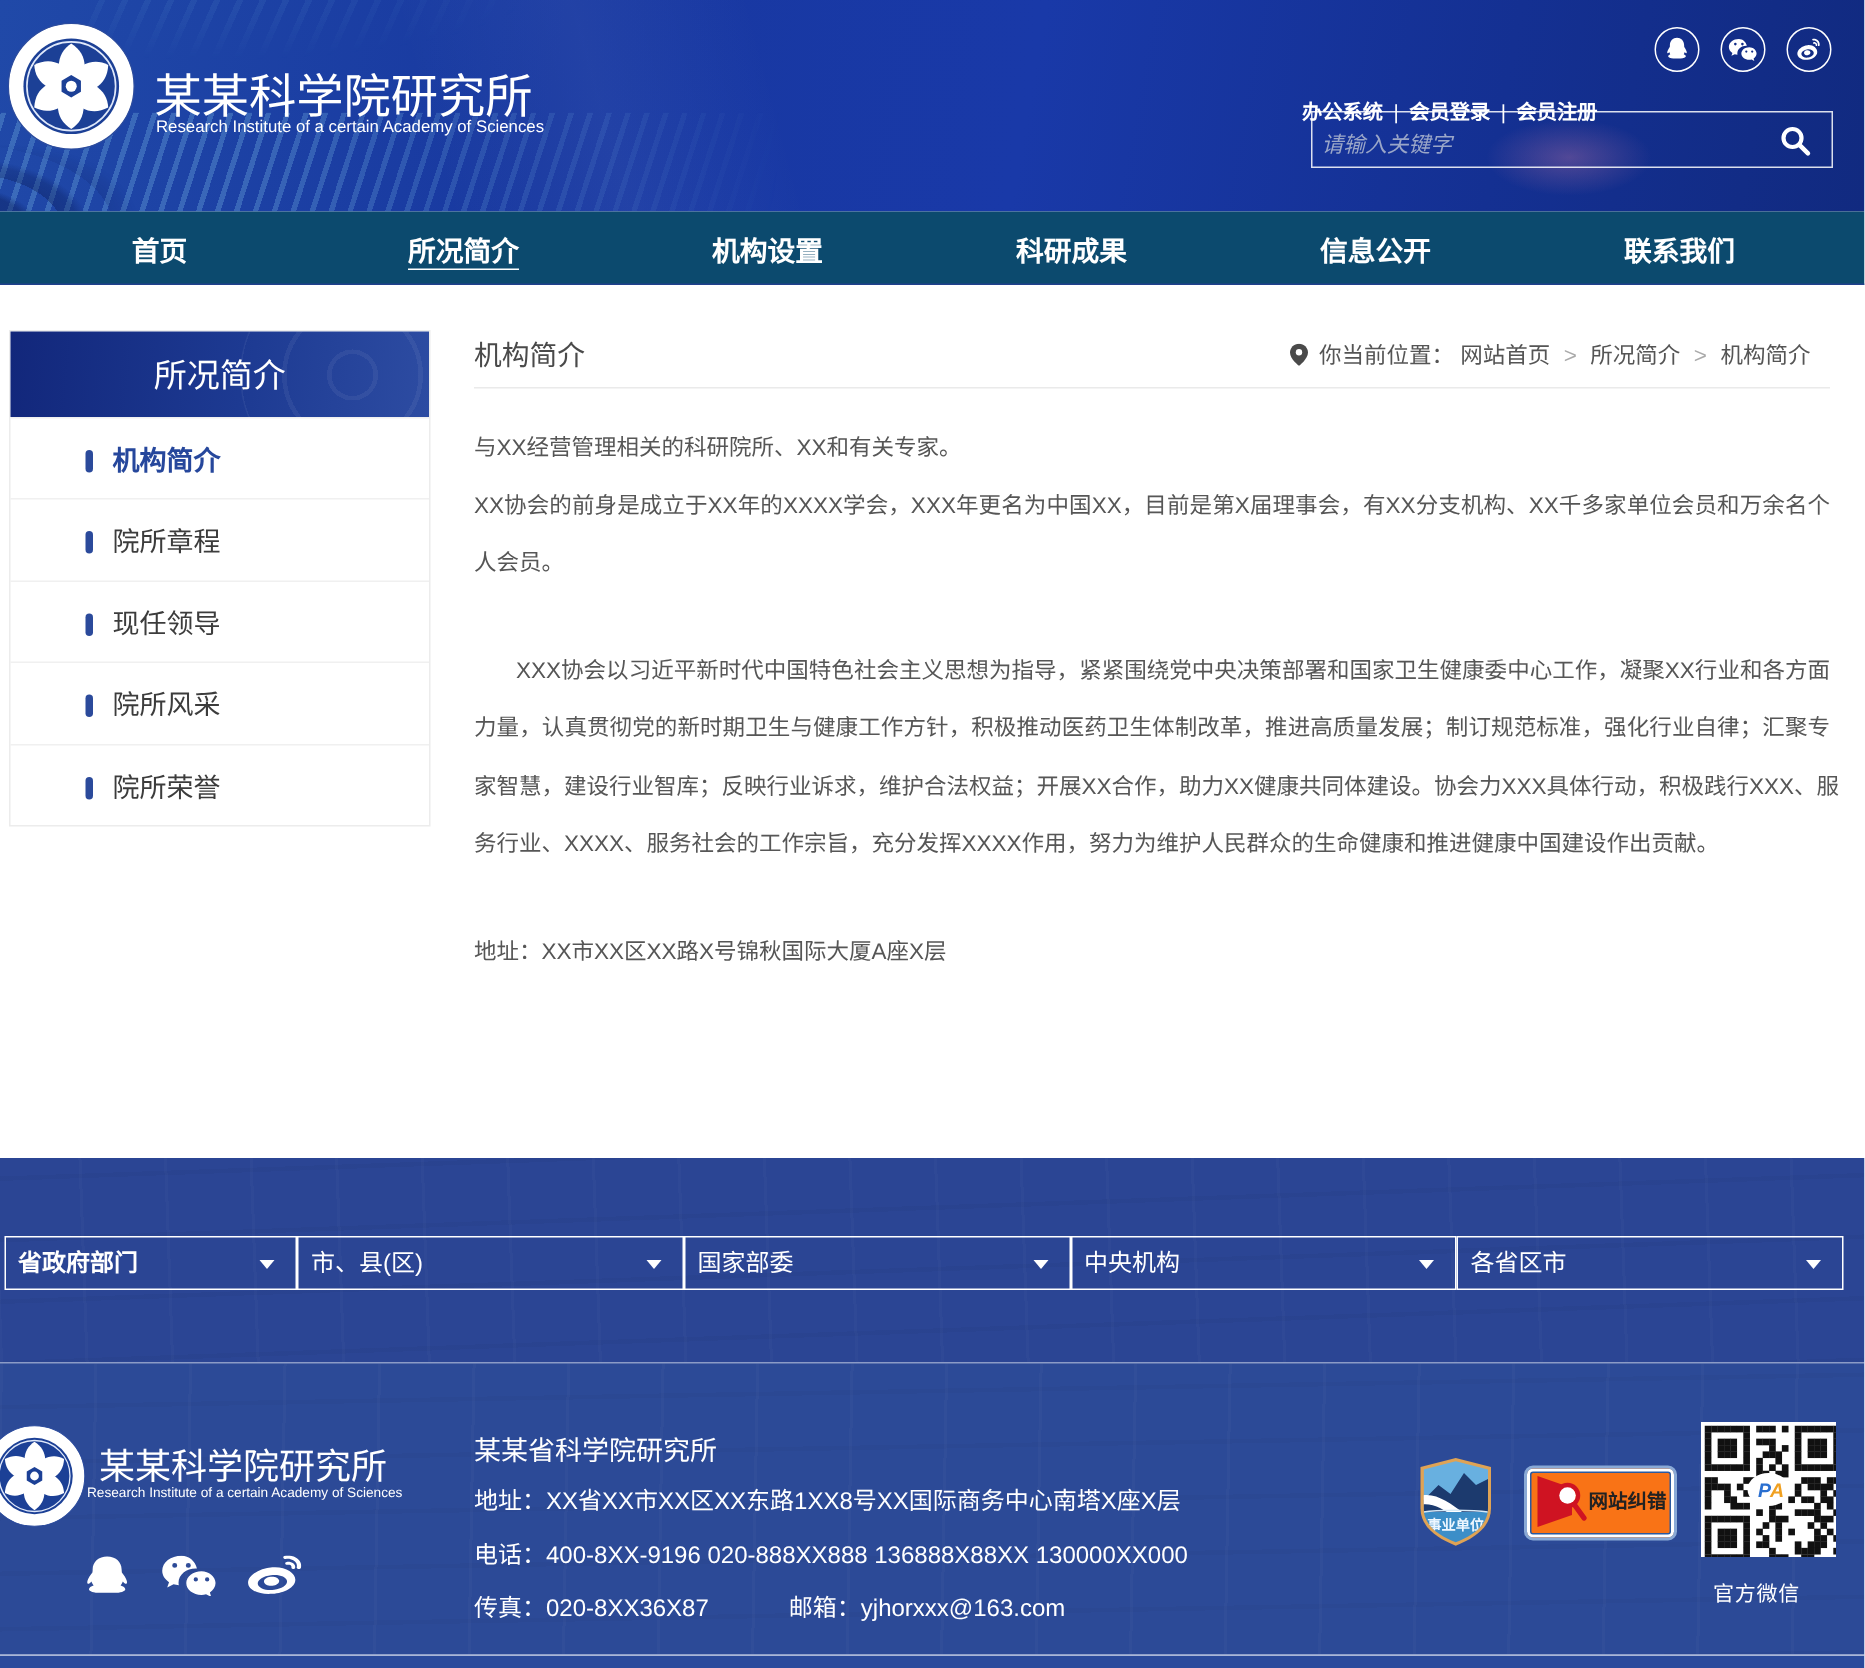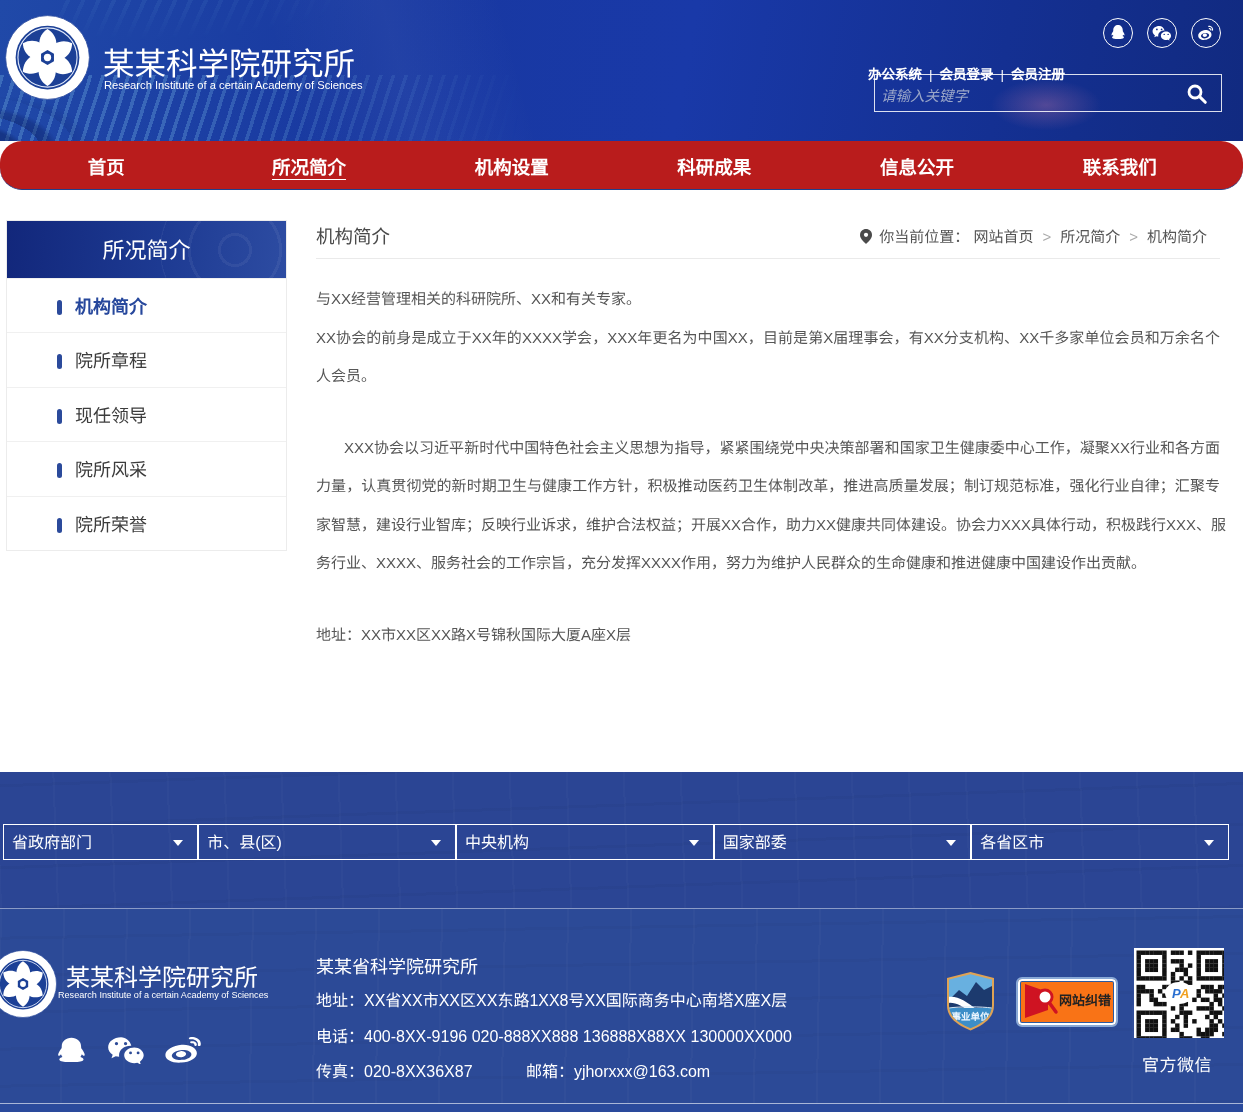--- a/index.html
+++ b/index.html
@@ -34,21 +34,21 @@
 
 .top-links { position:absolute; right:178px; top:31px; color:#fff; font-size:13.5px; font-weight:bold;margin-top:32px; }
 .top-links span.sep { margin:0 7px; font-weight:normal; }
 .soc { position:absolute; top:18px; width:30px; height:30px; border:1.6px solid #fff; border-radius:50%; }
 .soc svg { position:absolute; left:50%; top:50%; transform:translate(-50%,-50%); }
 .search { position:absolute; left:874px; top:74px; width:348px; height:38px; border:1px solid rgba(255,255,255,0.85); }
 .search .ph { position:absolute; left:6px; top:9px; font-size:14.5px; color:#9aa6c8;font-style:italic; }
 .search .mag { position:absolute; right:12px; top:7px; }
 
 
-.nav { position:absolute; left:0; top:141px; width:1243px; height:49px; background:#b91c1c; border-bottom:1px solid #20408c;border-radius:22px; }
+.nav { position:absolute; left:0; top:141px; width:1243px; height:49px; background:#0c4a6e; border-bottom:1px solid #20408c; }
 .nav ul { display:flex; list-style:none; width:1216px; margin-left:5px; height:49px; }
 .nav li { flex:1; text-align:center; line-height:49px; }
 .nav a { color:#fff; font-size:18.5px; font-weight:bold; text-decoration:none; position:relative; top:2px; }
 .nav li.active a { text-decoration:underline; text-underline-offset:5px; }
 
 
 .main { position:absolute; left:0; top:190px; width:1243px; height:582px; background:#fff; }
 
 .sidebar { position:absolute; left:6px; top:30px; width:281px; background:#fff; border:1px solid #ececec; }
 .side-head { height:57px; line-height:60px; text-align:center; color:#fff; font-size:22px;
@@ -179,52 +179,52 @@
 <style>
 
 .flinks { position:absolute; left:0; top:772px; width:1243px; height:136px; background:#2b4594; overflow:hidden; }
 .ftex { position:absolute; inset:0;
   background:
    repeating-linear-gradient(88deg, rgba(255,255,255,0.02) 0 2px, rgba(255,255,255,0) 2px 57px),
    repeating-linear-gradient(-2deg, rgba(0,0,30,0.035) 0 3px, rgba(255,255,255,0) 3px 41px);
 }
 .fselrow { position:absolute; left:3px; top:52px; width:1226px; display:flex; justify-content:space-between; }
 .fsel { width:268px; height:36px; border:1px solid #fff; position:relative; color:#fff; font-size:16px; line-height:35px; padding-left:8px; }
-.fsel:first-child { width:203px; }
+.fsel:first-child { width:203px;font-weight:bold; }
 .fsel .tri { position:absolute; right:14px; top:15px; width:0; height:0; border-left:5.5px solid transparent; border-right:5.5px solid transparent; border-top:6.5px solid #fff; }
 
 
 .fbot { position:absolute; left:0; top:908px; width:1243px; height:195px; background:#2c4a97; border-top:1px solid rgba(255,255,255,0.45); overflow:hidden; }
 .fbot .ftex2 { position:absolute; inset:0;
   background:
    repeating-linear-gradient(91deg, rgba(255,255,255,0.022) 0 2px, rgba(255,255,255,0) 2px 63px),
    repeating-linear-gradient(-1deg, rgba(0,0,30,0.03) 0 3px, rgba(255,255,255,0) 3px 37px);
 }
 .flogo { position:absolute; left:-11px; top:41px; width:68px; height:68px; }
 .ftitle { position:absolute; left:66px; top:958px; color:#fff; font-size:24px; letter-spacing:0; }
 .fsub { position:absolute; left:58px; top:990px; color:#fff; font-size:9.1px; }
 .fsoc { position:absolute; top:1037px; color:#fff; }
 .finfo { position:absolute; left:316px; top:952px; color:#fff; font-size:16px; }
 .finfo .t { font-weight:normal; font-size:18px; margin-bottom:9px; }
 .finfo div { margin-bottom:11.5px; }
 .badge1 { position:absolute; left:944px; top:971px; }
 .badge2 { position:absolute; left:1016px; top:977px; width:102px; height:50px; background:#f97316; border-radius:6px; border:2px solid #89a9d6; box-shadow:inset 0 0 0 2px #fff, inset 0 0 0 3px #2b5aa0; }
 .qr { position:absolute; left:1134px; top:948px; width:90px; height:90px; }
-.qrlabel { position:absolute; left:1142px; top:1051px; color:#fff; font-size:17px; letter-spacing:0.5px; }
+.qrlabel { position:absolute; left:1142px; top:1051px; color:#fff; font-size:14px; letter-spacing:0.5px; }
 
 .bstrip { position:absolute; left:0; top:1103px; width:1243px; height:9px; background:#2a4a9c; border-top:1px solid rgba(255,255,255,0.6); }
 </style>
 
 <div class="flinks">
   <div class="ftex"></div>
   <div class="fselrow">
     <div class="fsel">省政府部门<span class="tri"></span></div>
     <div class="fsel">市、县(区)<span class="tri"></span></div>
+    <div class="fsel">国家部委<span class="tri"></span></div>
     <div class="fsel">中央机构<span class="tri"></span></div>
-    <div class="fsel">国家部委<span class="tri"></span></div>
     <div class="fsel">各省区市<span class="tri"></span></div>
   </div>
 </div>
 
 <div class="fbot">
   <div class="ftex2"></div>
   <div class="flogo">
     <svg width="68" height="68" viewBox="0 0 100 100">
       <circle cx="50" cy="50" r="49.3" fill="#fff" stroke="#2c4c9e" stroke-width="1"></circle>
       <circle cx="50" cy="50" r="37.5" fill="#1c4096"></circle>

